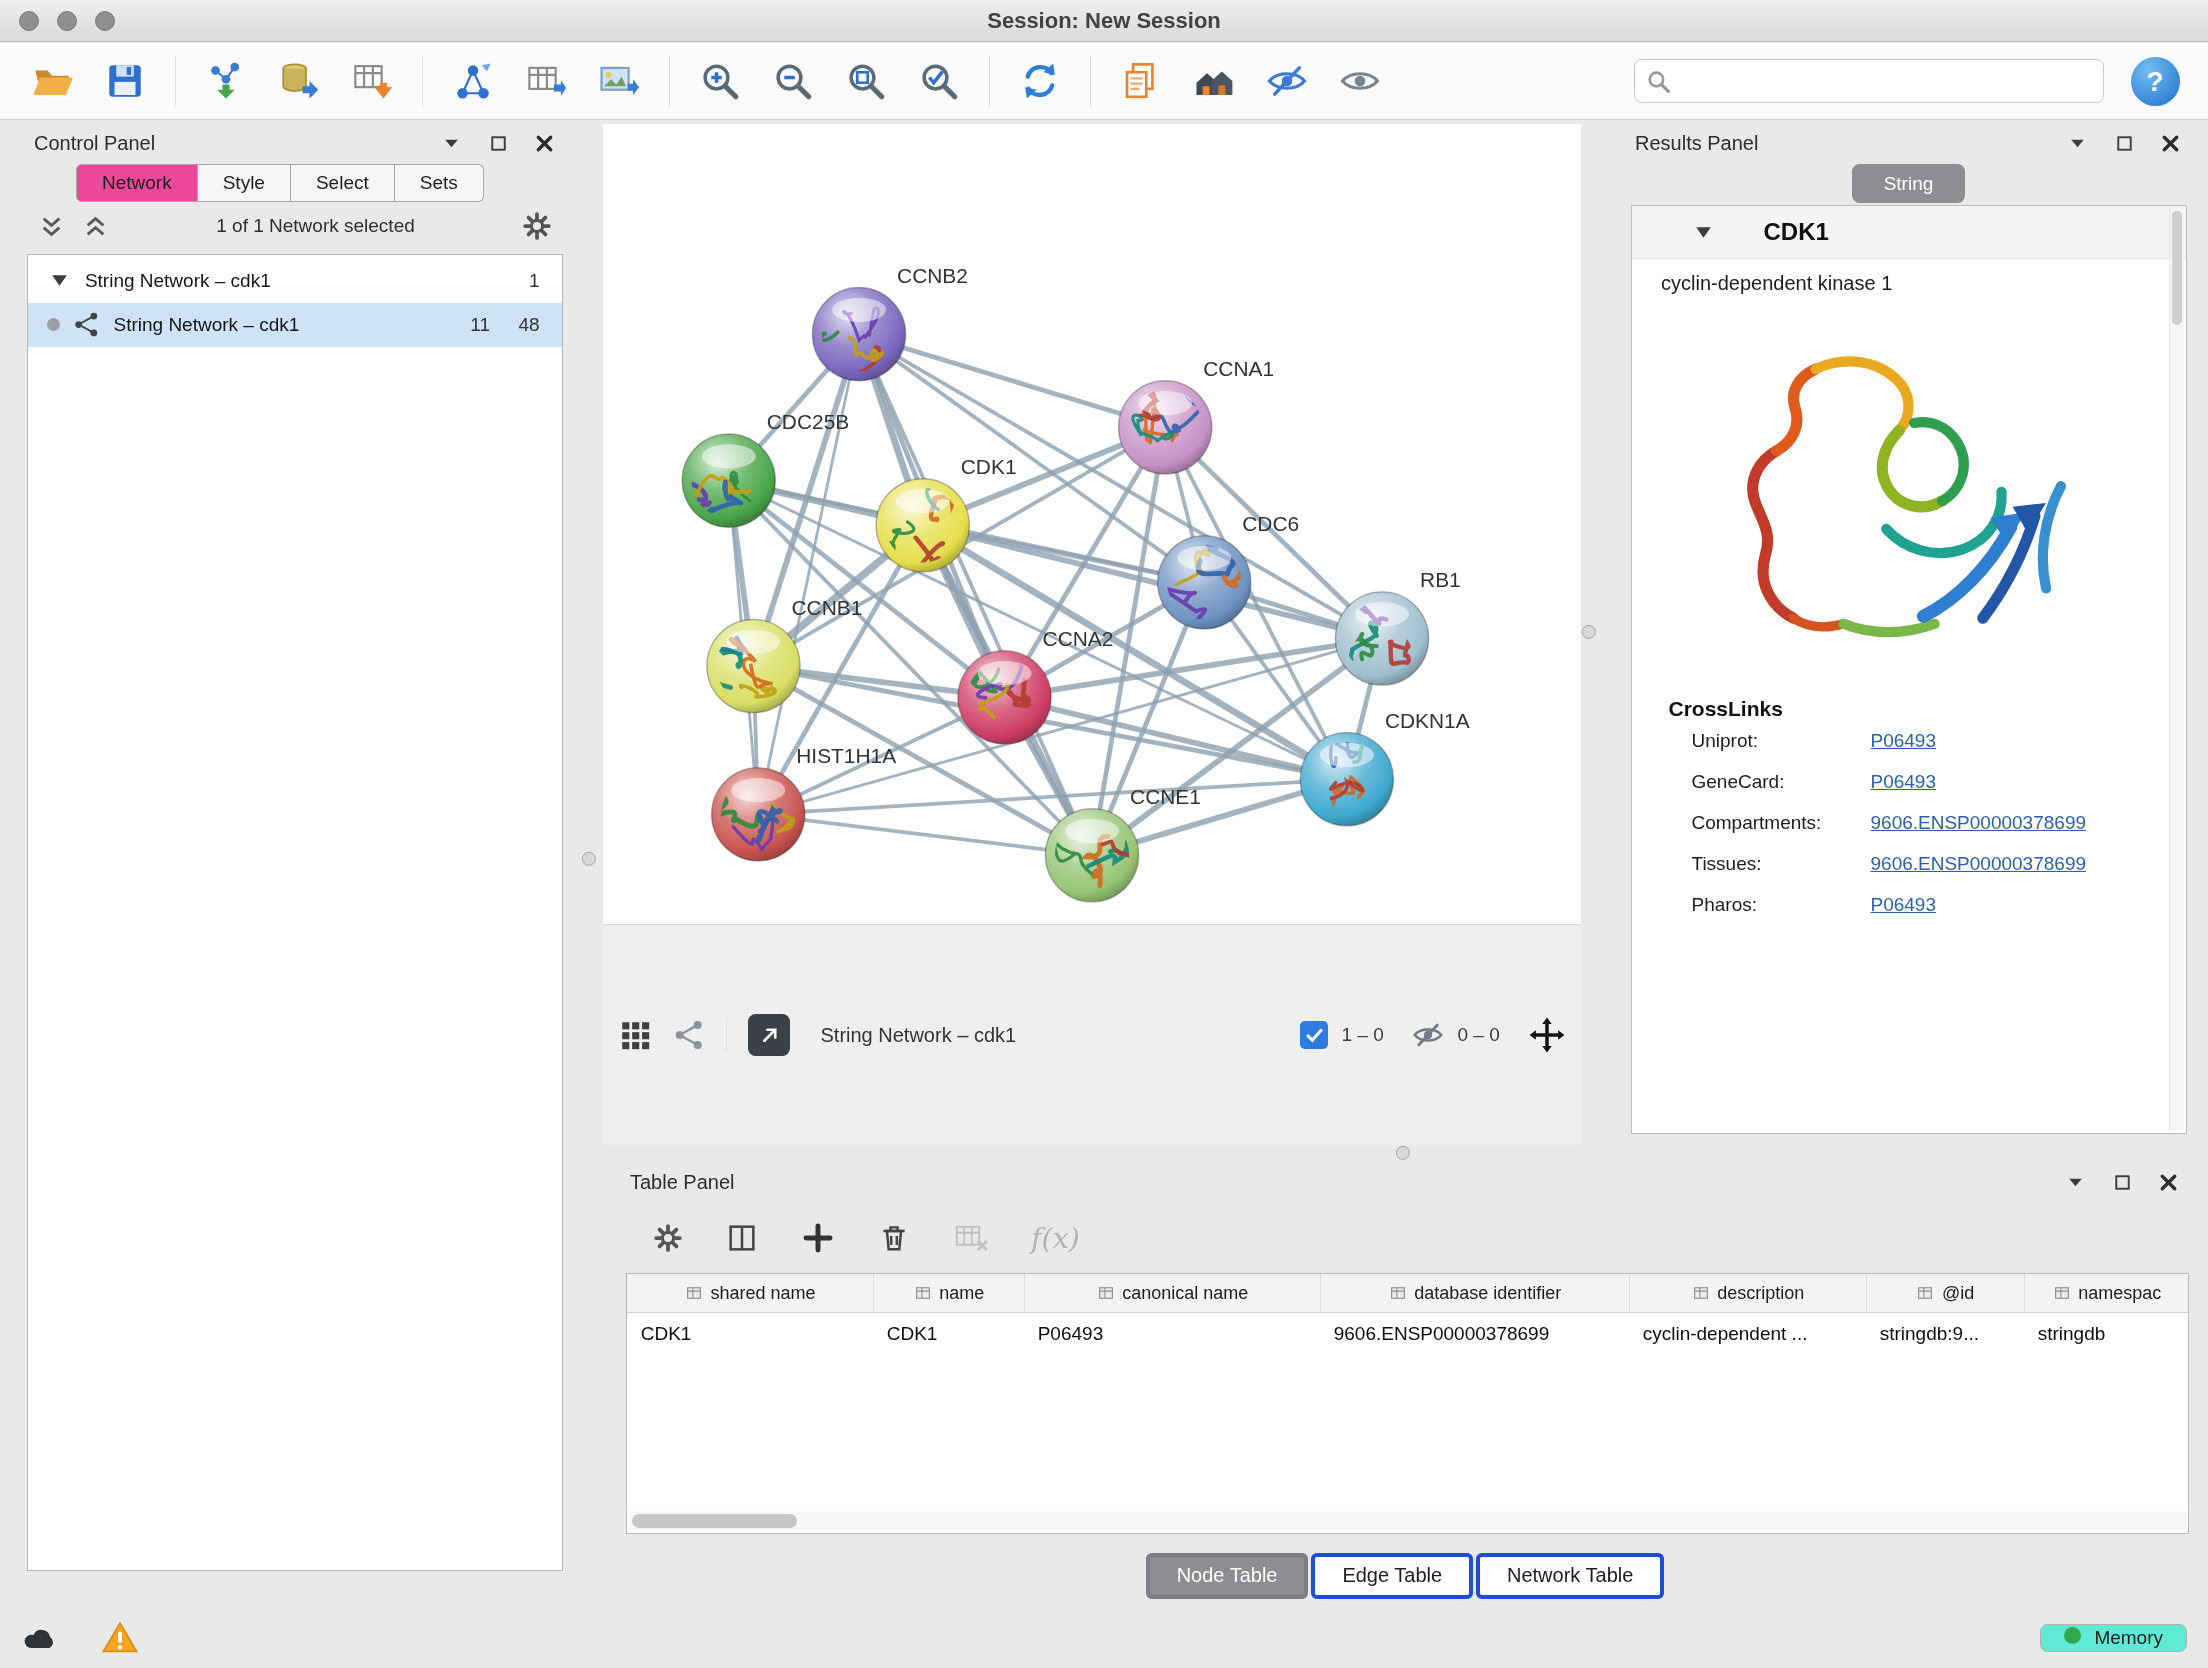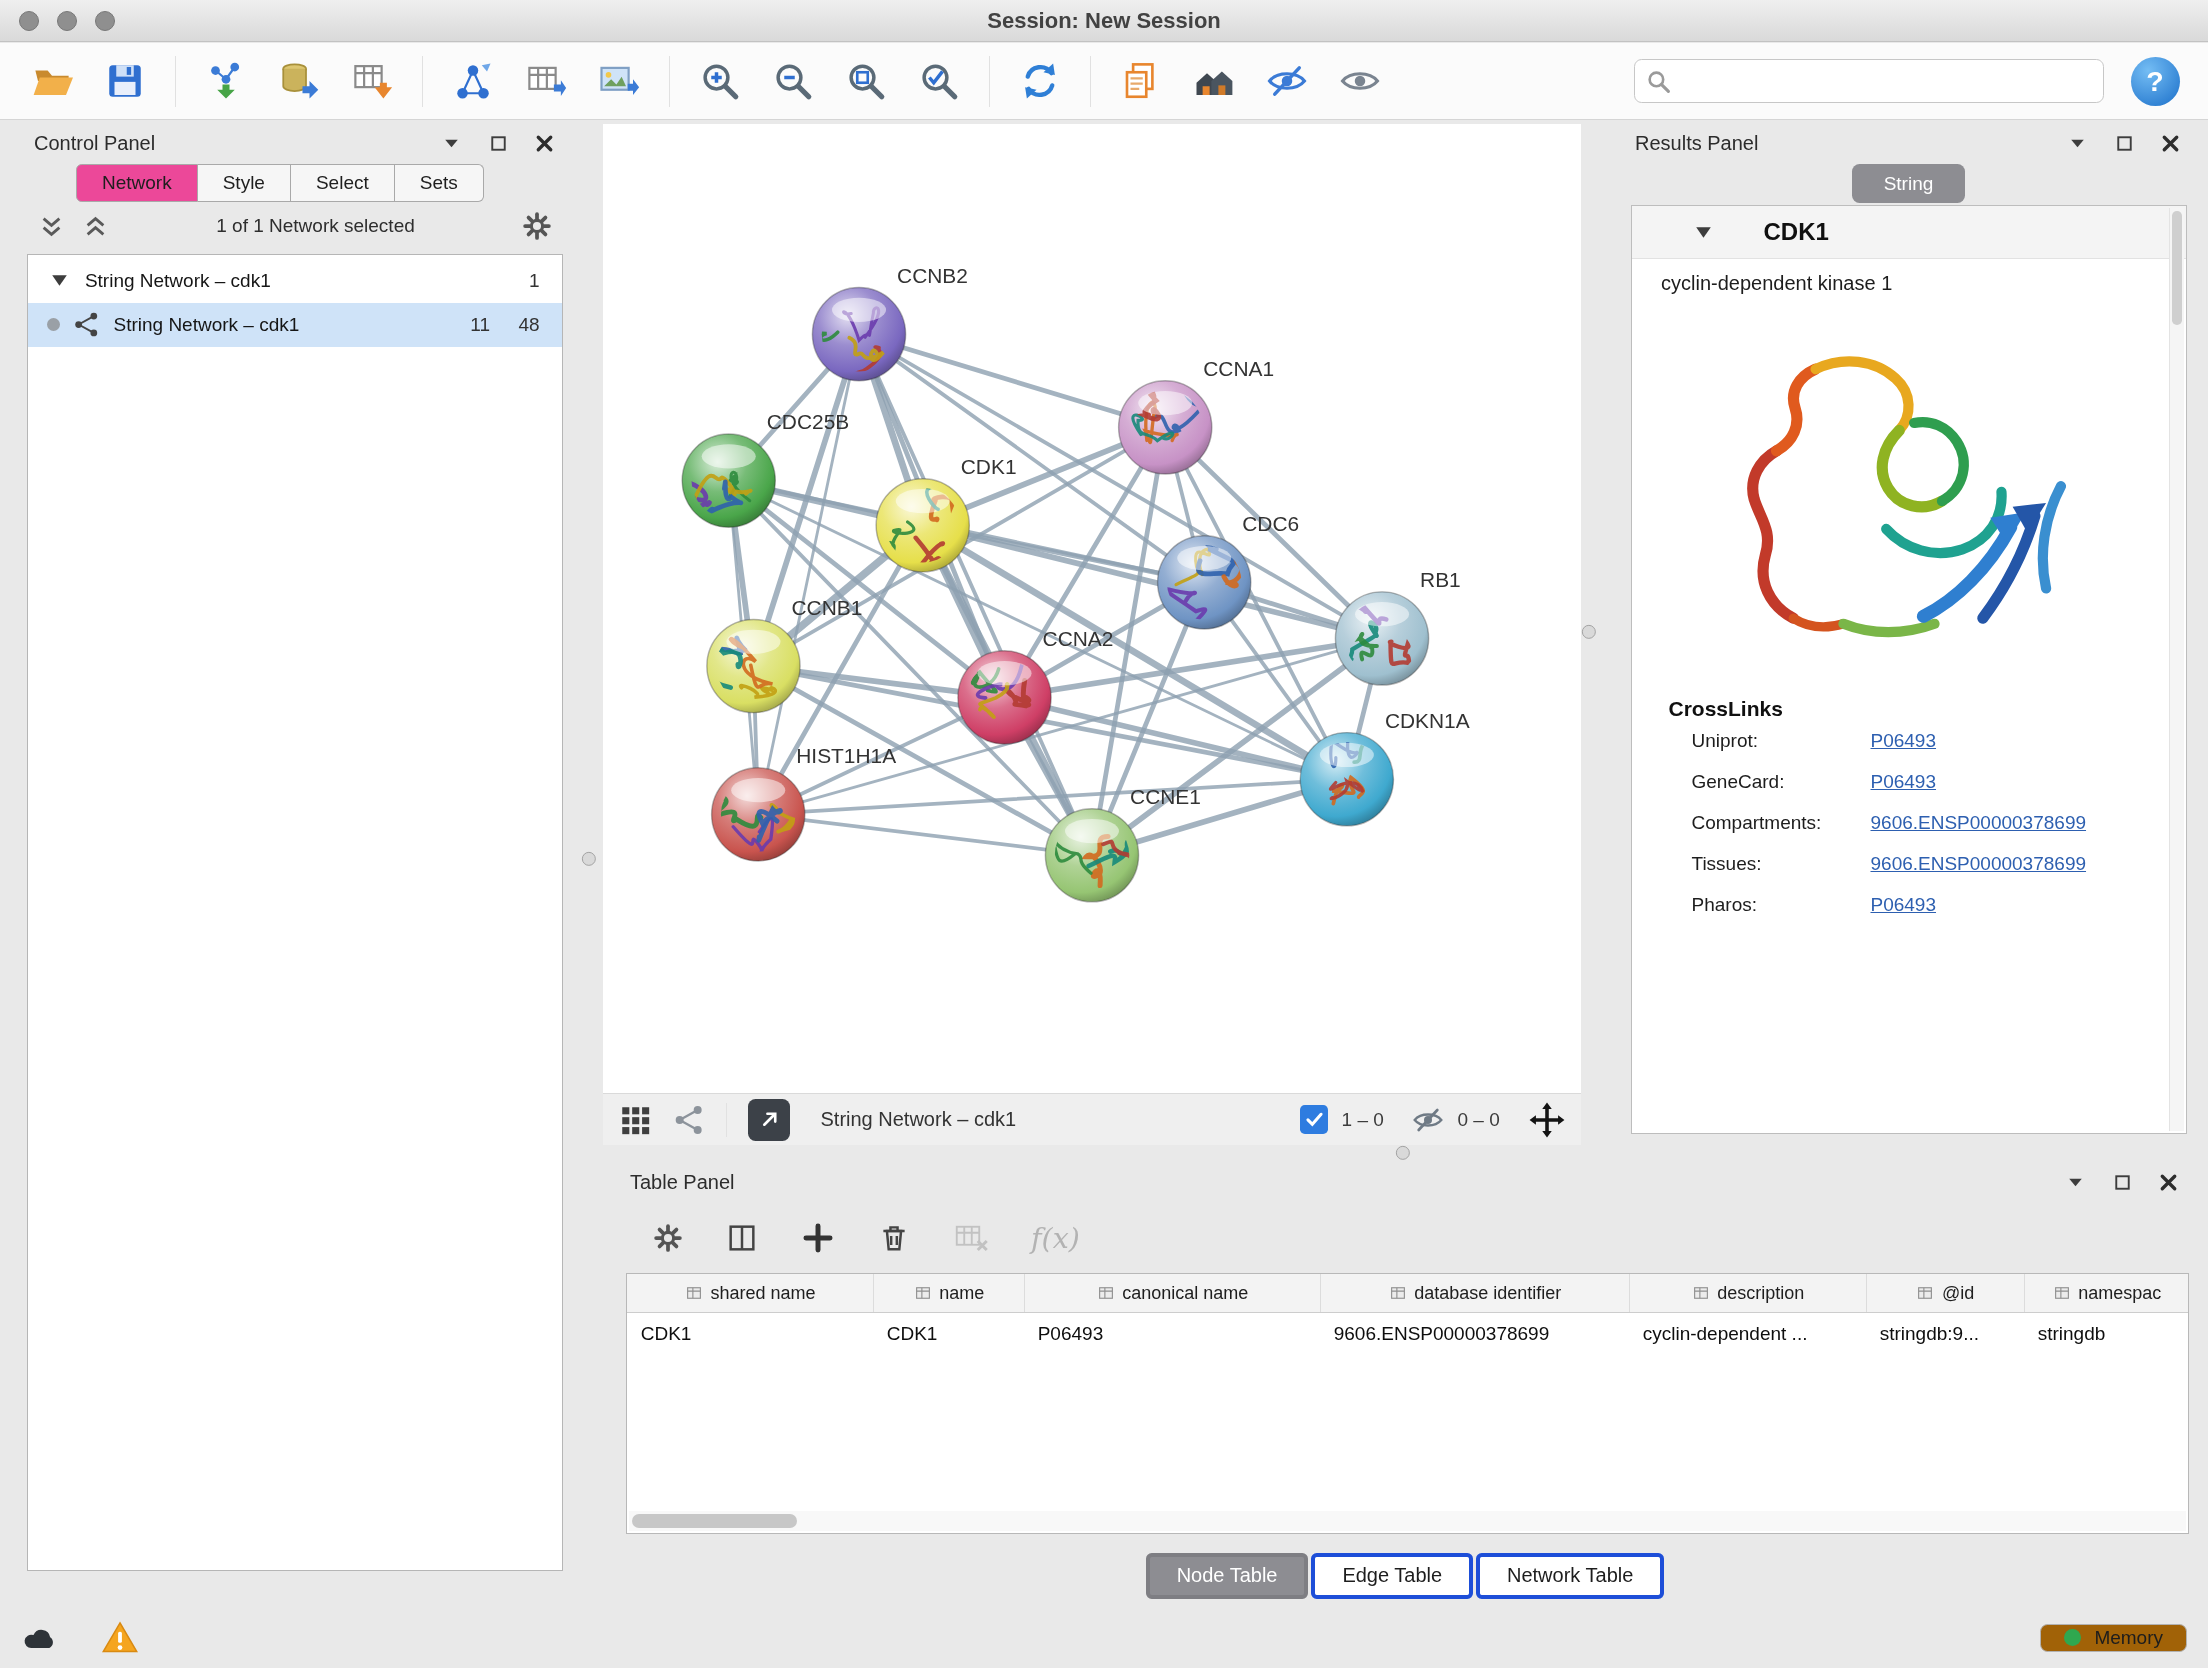--- a/index.html
+++ b/index.html
@@ -45,21 +45,21 @@
   .cp-sub .status-text{text-align:center;}
   .tree-box{flex:1;margin:3.8px 7.6px 7.6px;background:#fff;border:1px solid #b6b6b6;overflow:hidden;padding-top:3.8px;}
   .tree-row{display:flex;align-items:center;height:44px;padding:0 13.3px 0 19px;font-size:19px;color:#161616;gap:13.3px;cursor:pointer;}
   .tree-row.sel{background:#cfe3f8;}
   .tree-count{margin-left:auto;padding-right:9.5px;color:#333;}
   .tree-counts{margin-left:auto;display:flex;gap:28.5px;padding-right:9.5px;color:#333;}
   .status-dot{width:13.3px;height:13.3px;border-radius:50%;background:#9aa0a6;flex:0 0 13.3px;}
 
   
   .net-area{position:absolute;left:603px;top:124px;width:978px;height:1021px;display:flex;flex-direction:column;}
-  .net-canvas{width:978px;height:969px;background:#ffffff;position:relative;}
+  .net-canvas{width:978px;height:800px;background:#ffffff;position:relative;}
   .net-bar{flex:1;background:#efefef;border-top:1px solid #dadada;display:flex;align-items:center;padding:0 15px;gap:21px;}
   .net-bar .title{font-size:20px;color:#333;margin-left:9.5px;}
   .net-bar .right{margin-left:auto;display:flex;align-items:center;gap:13.3px;text-align:right;}
   .counter{font-size:19px;color:#3c3c3c;margin-right:15px;}
   .checkbox{width:28.5px;height:28.5px;border-radius:4.8px;background:#2e7ce0;display:flex;align-items:center;justify-content:center;}
   .extlink{width:42px;height:42px;border-radius:7.6px;background:#3c4148;display:flex;align-items:center;justify-content:center;cursor:pointer;}
 
   
   .results-panel{position:absolute;left:1620px;top:122px;width:577px;height:1023px;display:flex;flex-direction:column;}
   .rp-tab{align-self:center;background:#8d8d92;color:#fff;font-size:19px;padding:8.6px 32px;border-radius:7.6px;cursor:pointer;}
@@ -91,21 +91,21 @@
   th .thwrap{display:flex;align-items:center;justify-content:center;gap:7.6px;}
   td{font-size:19px;height:42px;padding:0 13.3px;color:#0e0e0e;white-space:nowrap;overflow:hidden;}
   .hscroll{position:absolute;bottom:1.9px;left:1.9px;right:1.9px;height:20px;background:#f8f8f8;}
   .hthumb{position:absolute;left:2.9px;top:2.9px;width:165px;height:14.3px;background:#c7c7c7;border-radius:7.6px;}
   .tp-tabs{display:flex;justify-content:center;gap:2.9px;margin-top:19px;}
   .tp-tab{border:4px solid #1d4ed8;background:#fff;font-size:20px;padding:7.6px 27px;color:#1d1d1d;border-radius:5.7px;cursor:pointer;}
   .tp-tab.sel{background:#8d8d92;color:#fff;border-color:#7e7e83;}
 
   
   .status-bar{position:absolute;left:0;bottom:0;width:2208px;height:61px;display:flex;align-items:center;padding:0 21px;gap:40px;}
-  .memory-btn{margin-left:auto;display:flex;align-items:center;gap:13.3px;border:1px solid #b2b2b2;background:#a16207;
+  .memory-btn{margin-left:auto;display:flex;gap:13.3px;border:1px solid #b2b2b2;background:#5eead4;
     border-radius:7.6px;padding:2px 23px;font-size:19px;color:#1d1d1d;cursor:pointer;font-family:inherit;}
   .mem-dot{width:17px;height:17px;border-radius:50%;background:#2fa84f;}
 
   .splitter-dot{position:absolute;width:14.3px;height:14.3px;border-radius:50%;background:#d9d9d9;border:1px solid #a3a3a3;
     transform:translate(-50%,-50%);}
   .net-label{font-size:22px;fill:#333;}
 </style>
 </head>
 <body>
 

